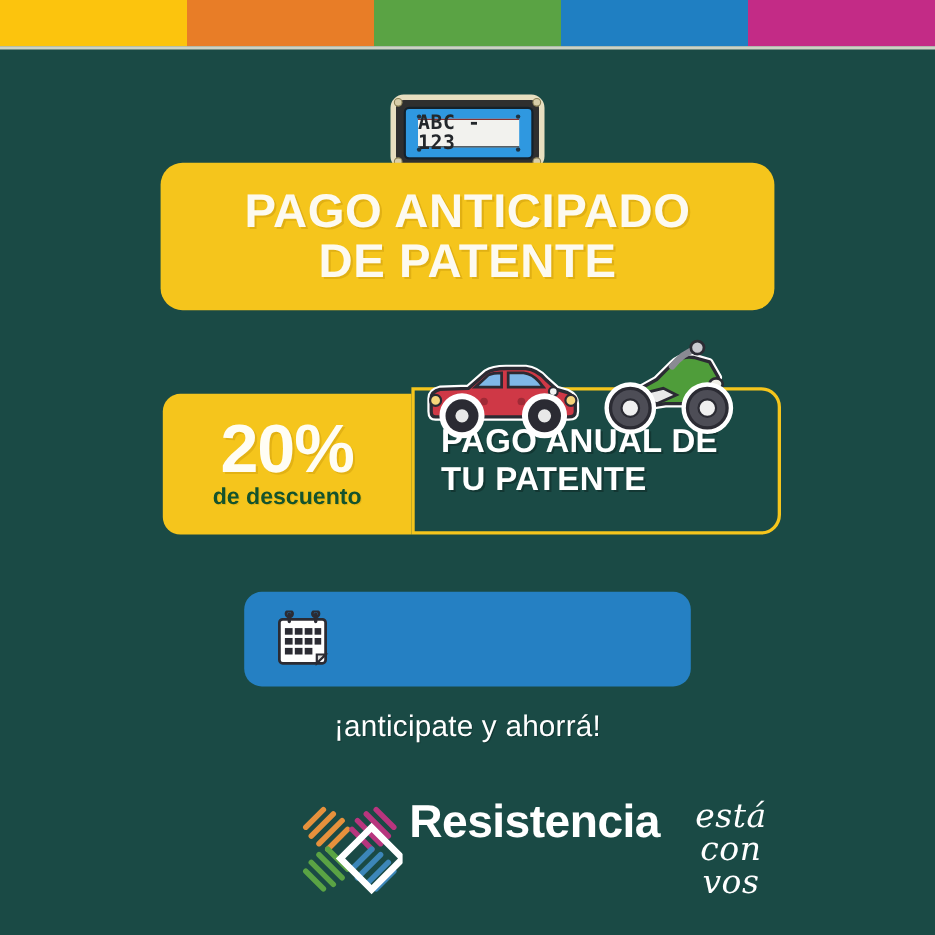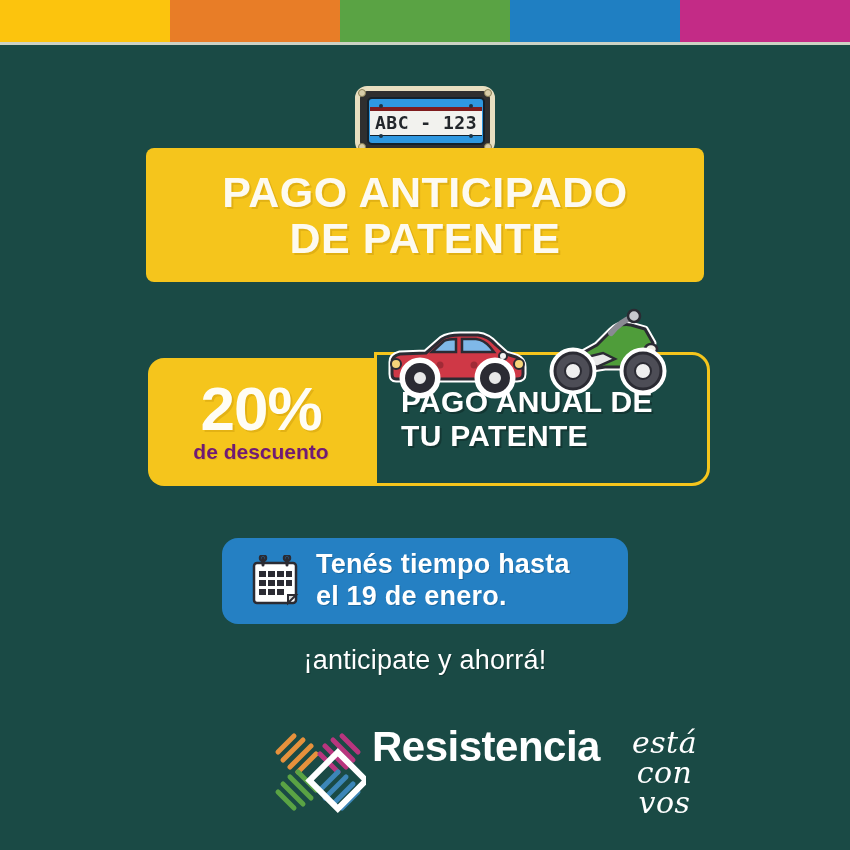--- a/index.html
+++ b/index.html
@@ -20,35 +20,35 @@
     border:5px solid #e8dfc0;border-radius:12px;background:#2f2f2f;
     box-sizing:border-box;
   }
   .plate-inner{
     position:absolute;left:7px;top:6px;width:118px;height:48px;
     background:#2f98e0;border-radius:5px;
     box-sizing:border-box;border:2px solid #14212b;
     display:flex;align-items:center;justify-content:center;
   }
   .plate-band{
-    width:112px;height:24px;background:#f2f2ee;
+    width:92px;height:24px;background:#f2f2ee;
     display:flex;align-items:center;justify-content:center;
-    border-top:4px solid #7f1d1d;border-bottom:1px solid #14212b;
+    border-top:1px solid #7f1d1d;border-bottom:1px solid #14212b;
   }
   .plate-text{
     font-family:"DejaVu Sans Mono",monospace;
     font-size:18px;font-weight:bold;color:#23272b;letter-spacing:.5px;line-height:1;
   }
   .rivet{position:absolute;width:4px;height:4px;border-radius:50%;background:#1d3344;}
   .screw{position:absolute;width:6px;height:6px;border-radius:50%;background:#d8cda8;border:1px solid #8d8257;}
 
   
   .headline{
     position:absolute;left:146px;top:148px;width:558px;height:134px;
-    background:#f5c51c;border-radius:8px;
+    background:#f5c51c;border-radius:20px;
     display:flex;flex-direction:column;align-items:center;justify-content:center;
   }
   .headline .l1,.headline .l2{
     color:#fdfaf0;font-size:43px;font-weight:bold;line-height:1.08;
     letter-spacing:.5px;text-align:center;
     text-shadow:2px 2px 0 rgba(180,130,0,.30);
   }
 
   
   .vehicles{position:absolute;left:380px;top:305px;width:320px;height:95px;}
@@ -57,21 +57,21 @@
 
   
   .combo{position:absolute;left:148px;top:358px;width:562px;height:128px;}
   .combo-left{
     position:absolute;left:0;top:0;width:226px;height:128px;
     background:#f5c51c;border-radius:16px 0 0 16px;
     display:flex;flex-direction:column;align-items:center;justify-content:center;
   }
   .pct{color:#fffdf4;font-size:62px;font-weight:bold;line-height:.95;letter-spacing:-1px;
        text-shadow:2px 2px 0 rgba(180,130,0,.28);}
-  .pct-sub{color:#701a75;font-size:21px;font-weight:bold;margin-top:2px;
+  .pct-sub{color:#14532d;font-size:21px;font-weight:bold;margin-top:2px;
        text-shadow:1px 1px 0 rgba(180,130,0,.25);}
   .combo-right{
     position:absolute;left:226px;top:-6px;width:336px;height:134px;
     background:#1a4a45;border:3px solid #f5c51c;border-radius:0 18px 18px 0;
     box-sizing:border-box;
     display:flex;flex-direction:column;justify-content:center;padding-left:24px;
   }
   .combo-right .r1,.combo-right .r2{
     color:#ffffff;font-size:30px;font-weight:bold;line-height:1.15;letter-spacing:.3px;
     text-shadow:2px 2px 0 rgba(0,0,0,.25);
@@ -214,24 +214,20 @@
       <rect x="36" y="16" width="6" height="6" fill="#2b2b33"></rect>
       <rect x="9" y="25" width="7" height="6" fill="#2b2b33"></rect>
       <rect x="18" y="25" width="7" height="6" fill="#2b2b33"></rect>
       <rect x="27" y="25" width="7" height="6" fill="#2b2b33"></rect>
       <rect x="36" y="25" width="6" height="6" fill="#2b2b33"></rect>
       <rect x="9" y="34" width="7" height="6" fill="#2b2b33"></rect>
       <rect x="18" y="34" width="7" height="6" fill="#2b2b33"></rect>
       <rect x="27" y="34" width="7" height="6" fill="#2b2b33"></rect>
       <path d="M38 40 L46 40 L38 48 Z" fill="#dcdcdc" stroke="#2b2b33" stroke-width="2"></path>
     </svg>
-    <div class="datetext">
-      <div class="d1">Tenés tiempo hasta</div>
-      <div class="d2">el 19 de enero.</div>
-    </div>
   </div>
 
   <div class="tagline">¡anticipate y ahorrá!</div>
 
   <div class="logo">
     <svg class="logo-mark" viewBox="0 0 96 96">
       <g stroke-linecap="round" stroke-width="5">
 
         <g stroke="#e6913c">
           <line x1="8" y1="28" x2="24" y2="12"></line>

